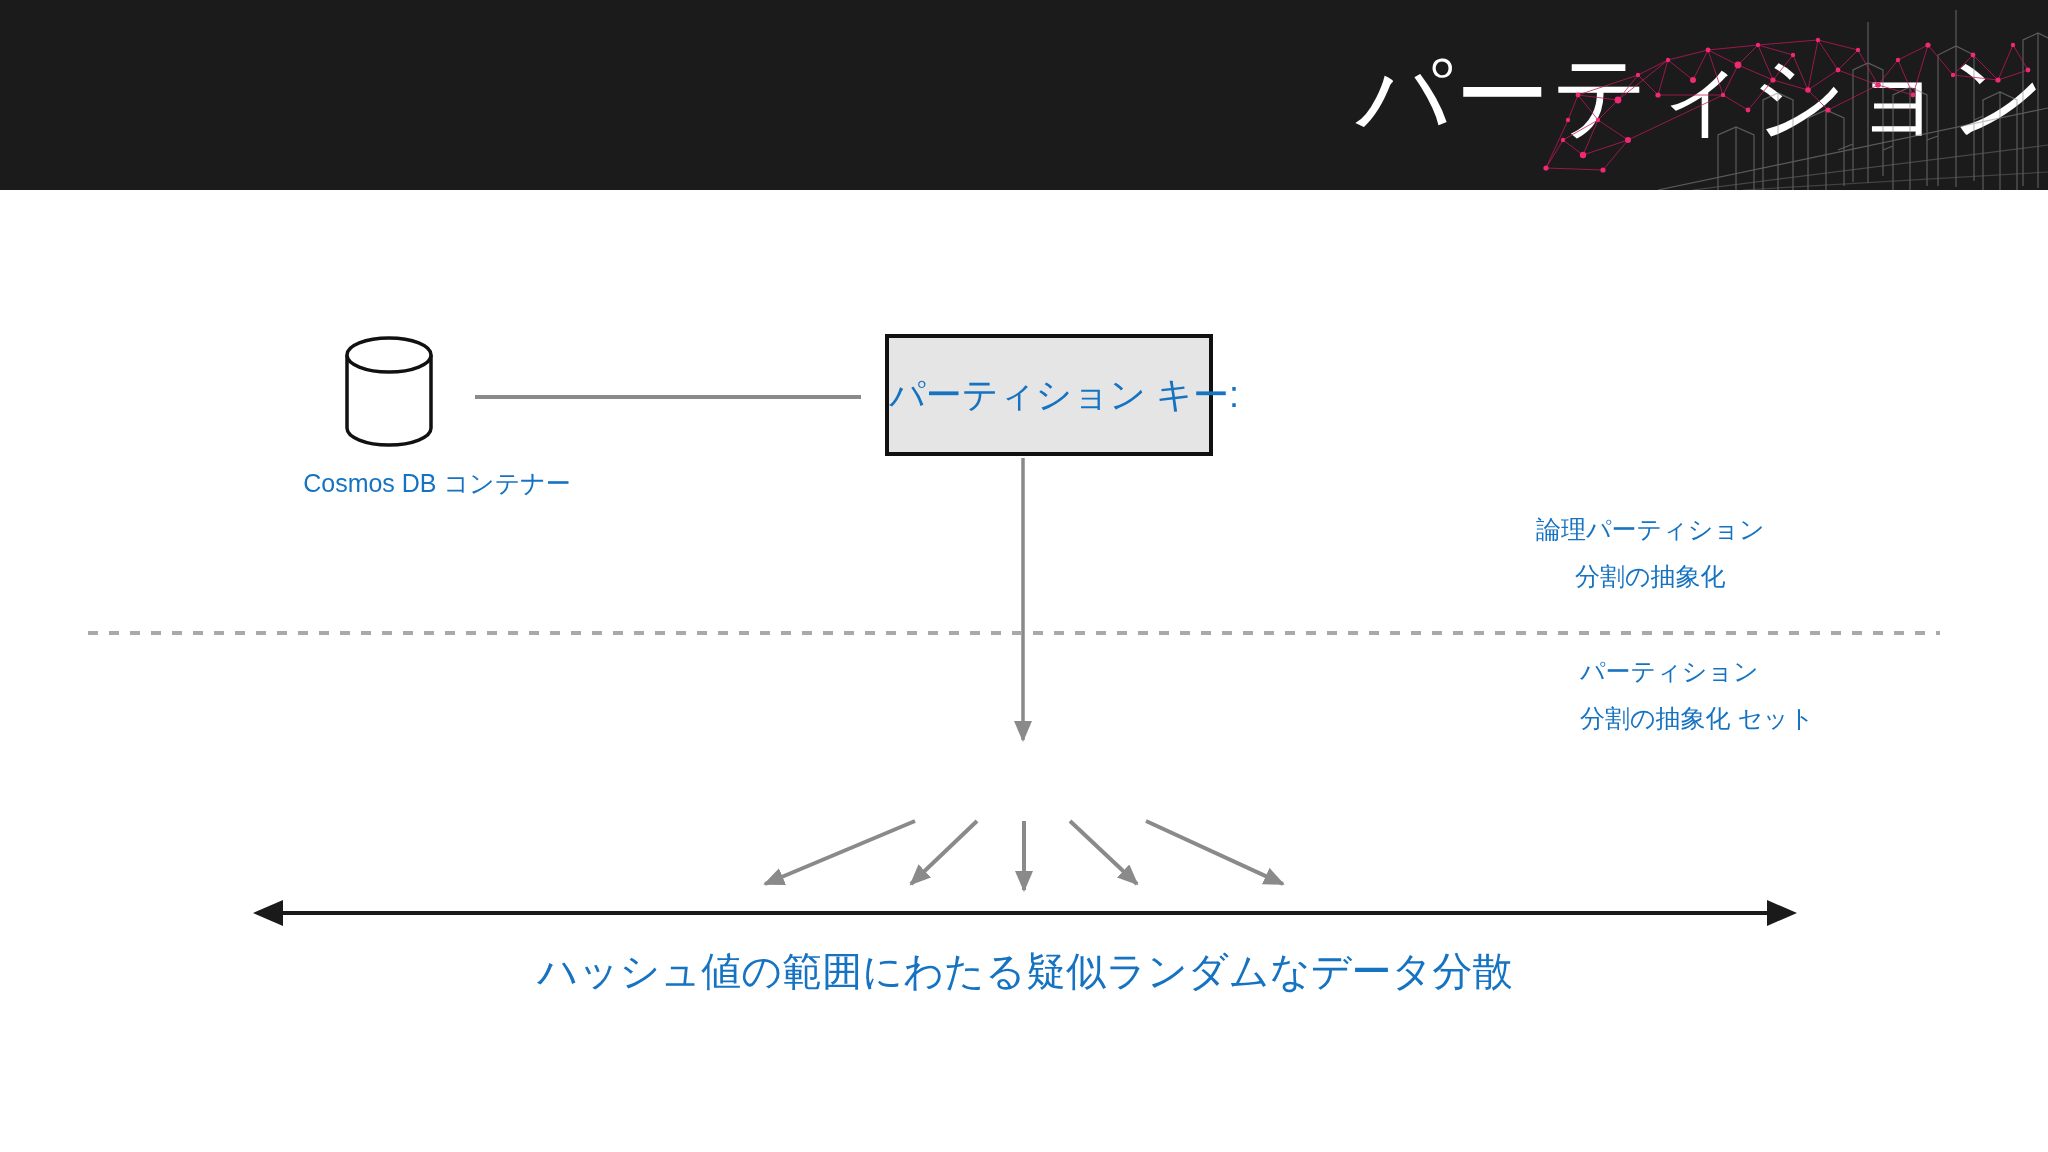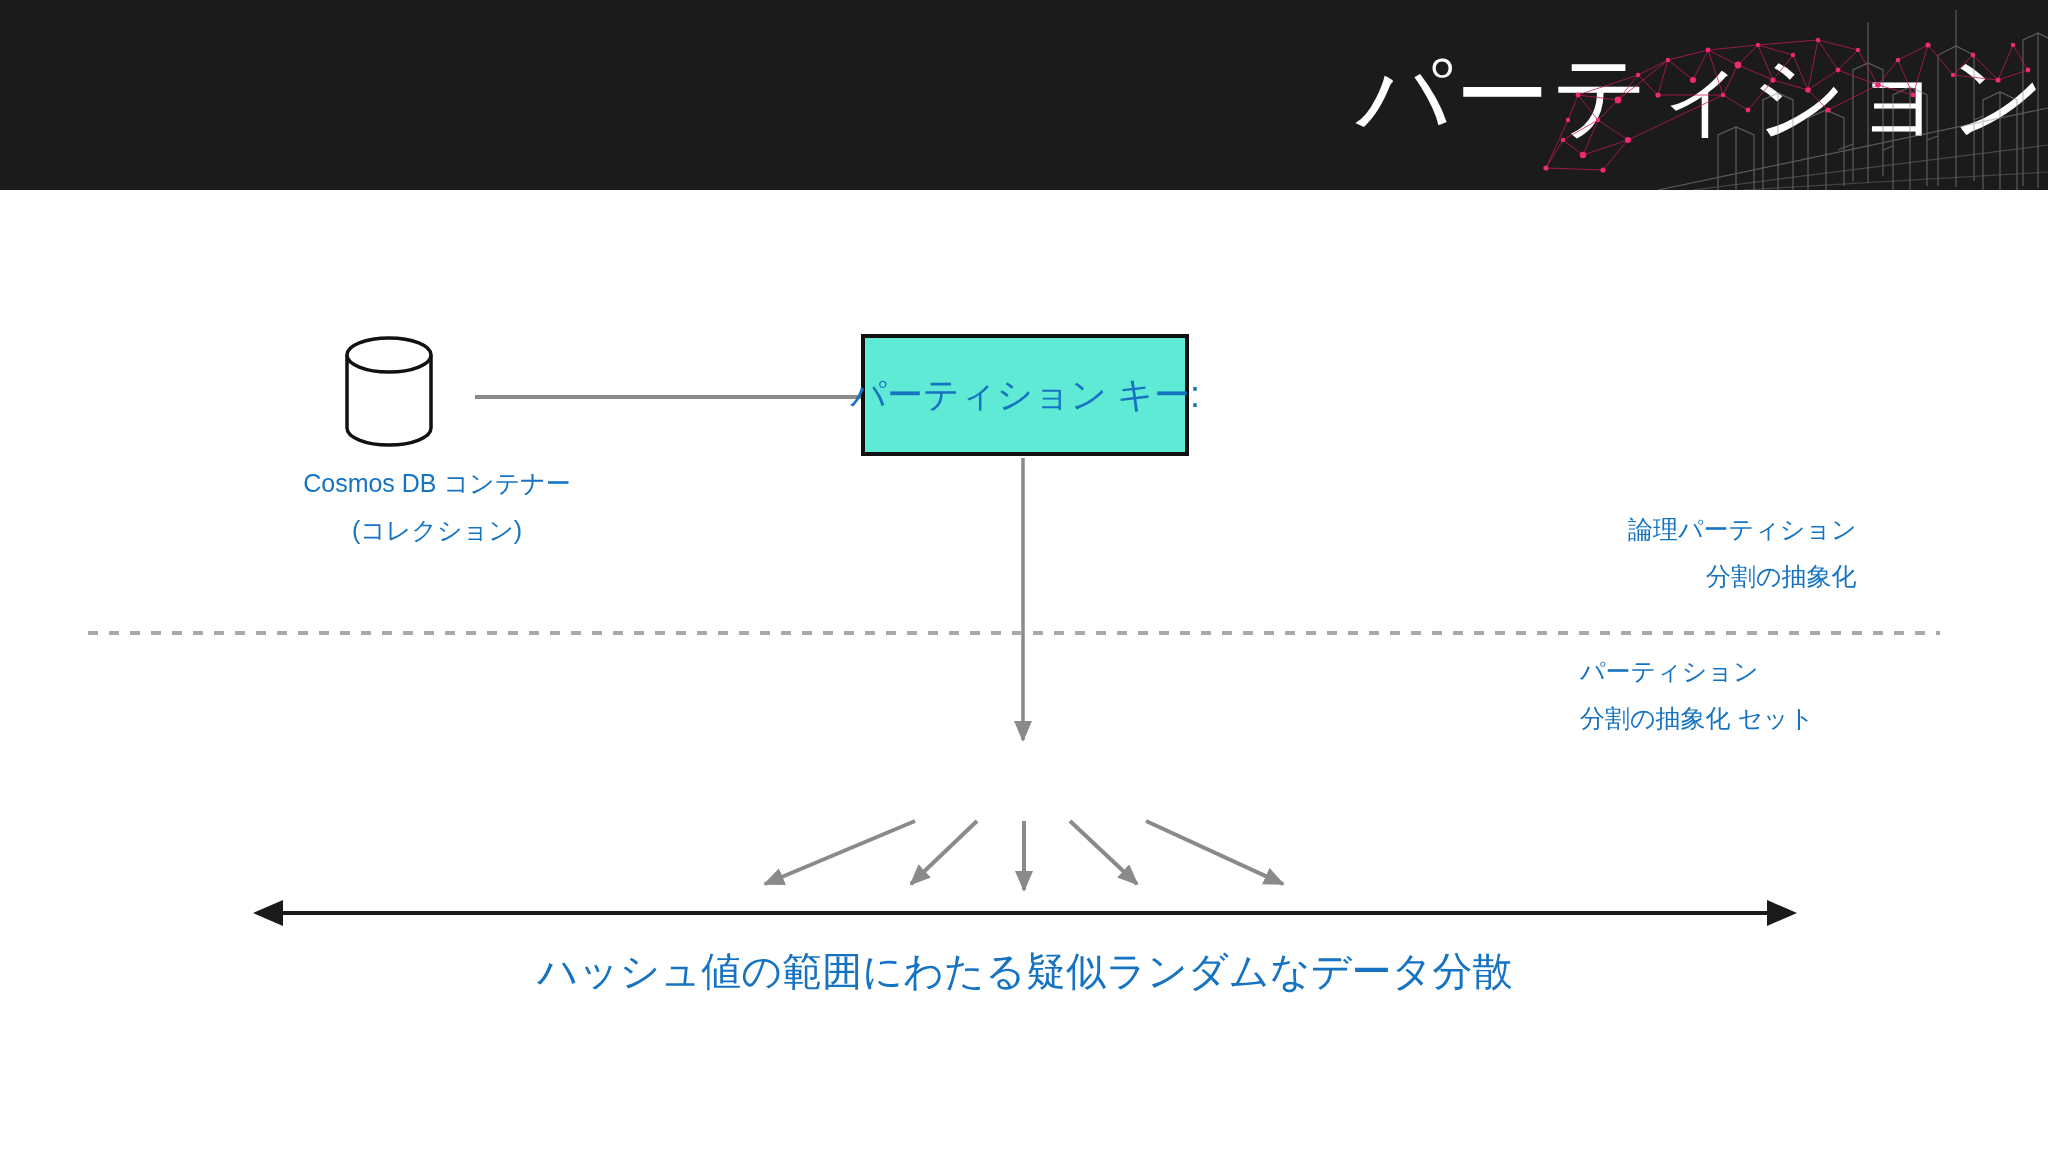--- a/index.html
+++ b/index.html
@@ -26,37 +26,38 @@
     line-height:1;
   }
   .header-art{
     position:absolute;right:0;top:0;width:540px;height:190px;
   }
   
   .diagram-svg{position:absolute;left:0;top:0;width:2048px;height:1152px;}
   .node-box{
     position:absolute;
     box-sizing:border-box;
-    background:#5eead4;
+    background:#e5e5e5;
     border:4px solid #111111;
-    display:flex;flex-direction:column;align-items:center;justify-content:center;
+    display:flex;flex-direction:column;align-items:flex-start;justify-content:center;
     text-align:center;
+    margin-left:24px;
   }
   .box-partition-key{left:861px;top:334px;width:328px;height:122px;}
   .box-hash{left:838px;top:748px;width:372px;height:70px;}
   .blue-text{color:#1673c2;}
   .box-line{font-size:36px;line-height:50px;white-space:nowrap;}
   .hash-line{font-size:38px;line-height:40px;white-space:nowrap;}
   .label-block{
     position:absolute;
     font-size:25px;line-height:47px;
     white-space:nowrap;
   }
   .cosmos-label{left:187px;top:460px;width:500px;text-align:center;}
-  .logical-label{left:1628px;top:506px;text-align:right;}
+  .logical-label{left:1536px;top:506px;text-align:center;}
   .physical-label{left:1580px;top:648px;text-align:left;}
   .bottom-caption{
     position:absolute;left:525px;top:948px;width:1000px;
     text-align:center;font-size:40px;line-height:46px;white-space:nowrap;
   }
 </style>
 </head>
 <body>
 
 <div class="slide">
@@ -154,21 +155,20 @@
 
     <g>
       <line x1="274" y1="913" x2="1776" y2="913" stroke="#1a1a1a" stroke-width="4"></line>
       <polygon points="253,913 283,900 283,926" fill="#1a1a1a"></polygon>
       <polygon points="1797,913 1767,900 1767,926" fill="#1a1a1a"></polygon>
     </g>
   </svg>
 
   <div class="label-block cosmos-label blue-text">
     <div>Cosmos DB コンテナー</div>
-    <div>(コレクション)</div>
   </div>
 
   <div class="node-box box-partition-key">
     <div class="box-line blue-text">パーティション キー:</div>
   </div>
 
   <div class="label-block logical-label blue-text">
     <div>論理パーティション</div>
     <div>分割の抽象化</div>
   </div>

